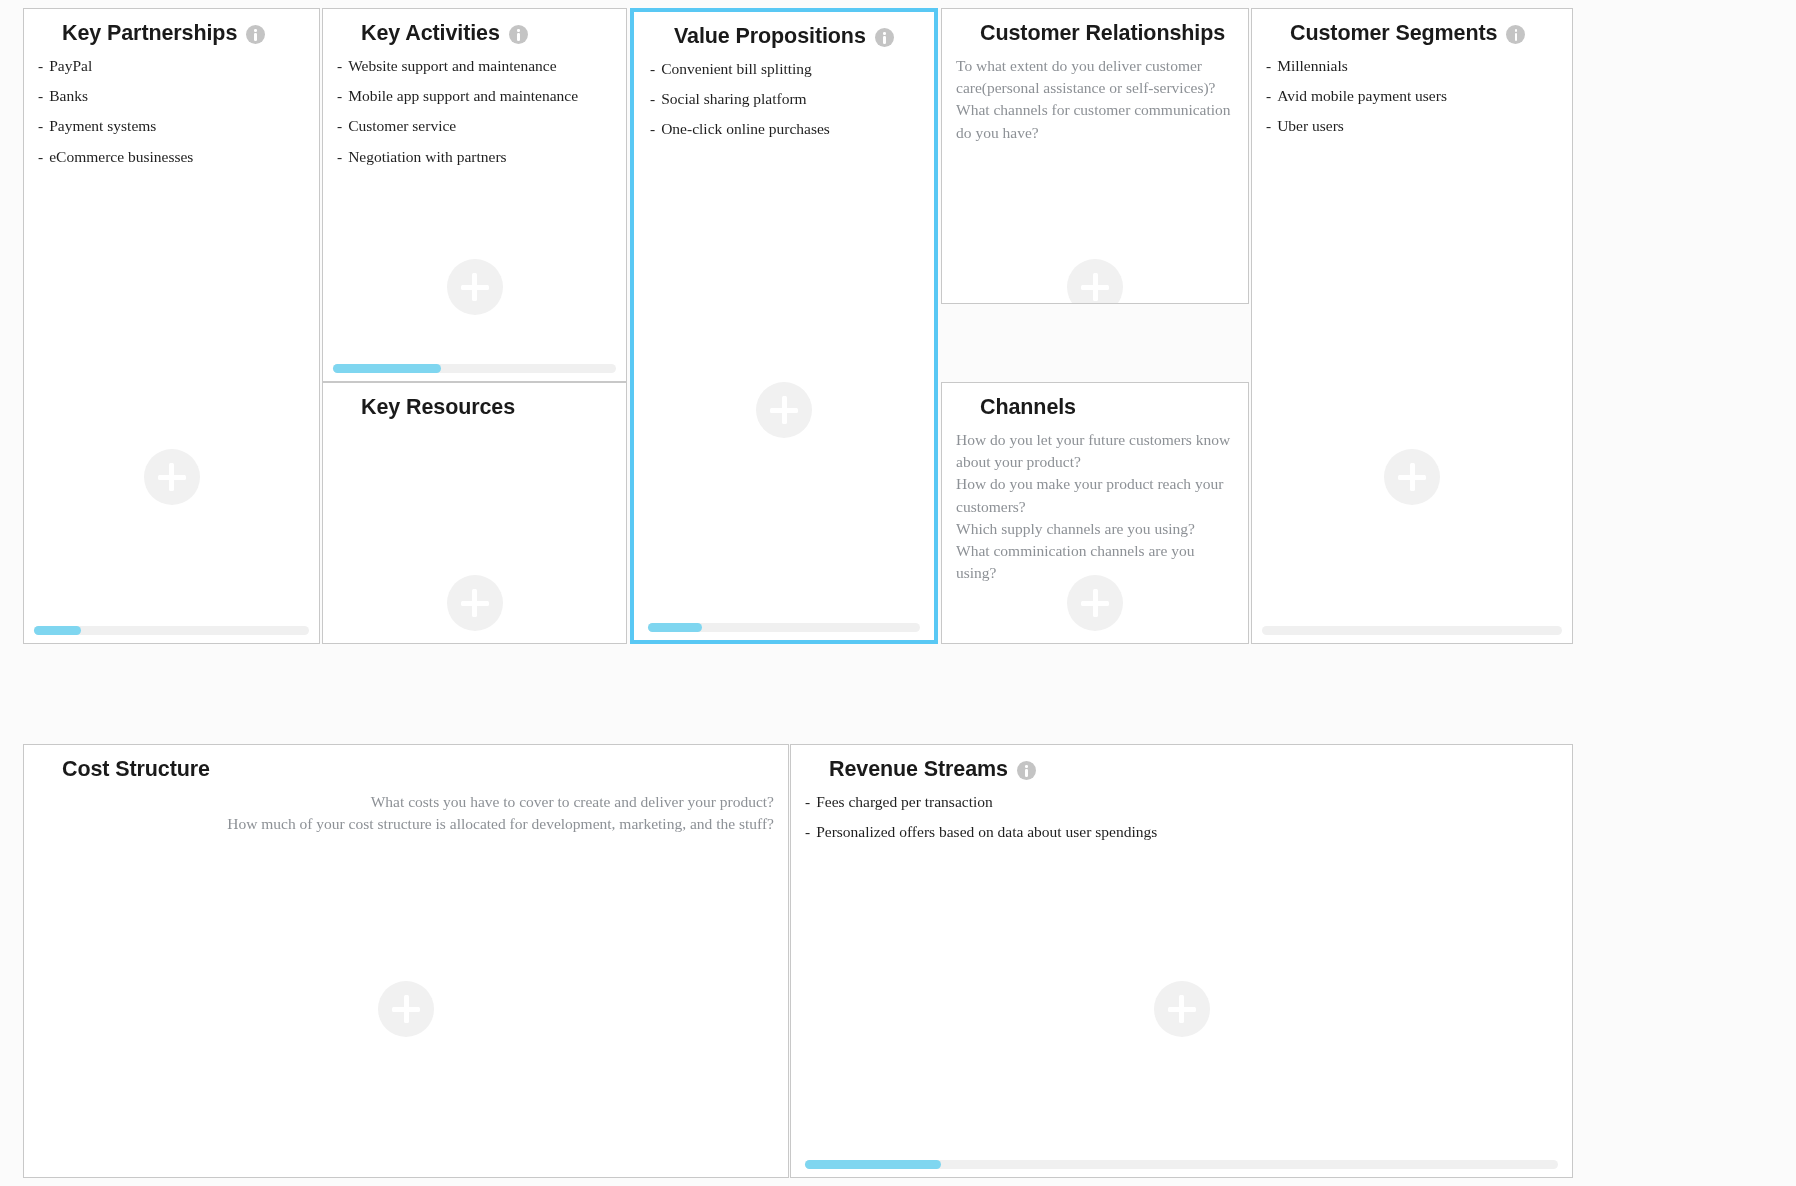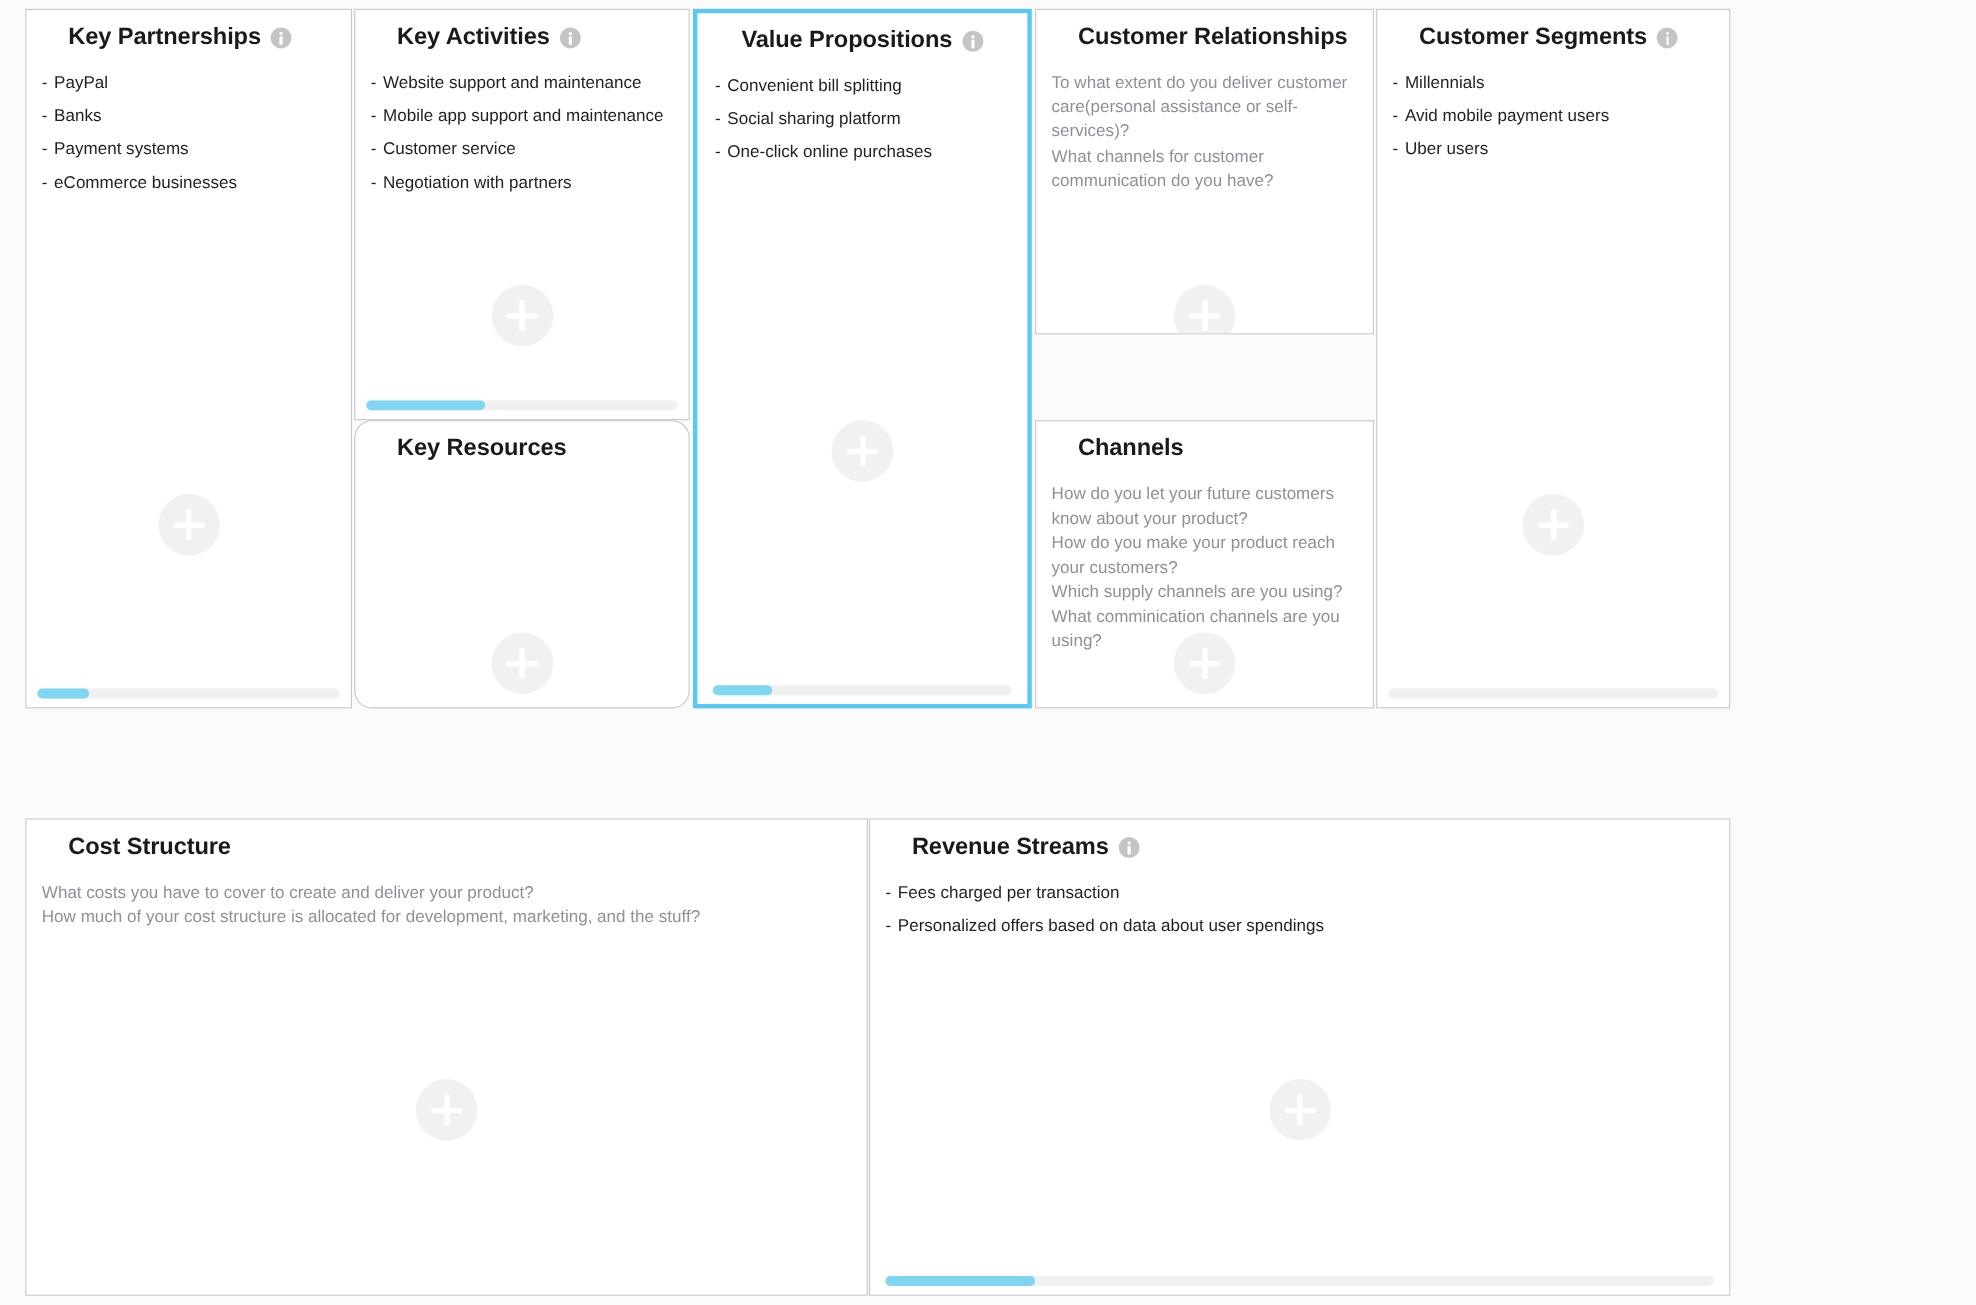--- a/index.html
+++ b/index.html
@@ -74,21 +74,22 @@
     height: 7.6px;
     border-radius: 1.3px;
     background: #ffffff;
     top: 7.6px;
     left: 8.2px;
   }
   .body-area {
     position: absolute;
     left: 14px;
     right: 14px;
-    top: 56px;
+    top: 46px;
+    font-family: Liberation Serif, serif;
   }
   .placeholder-text {
     font-size: 15.5px;
     line-height: 22.2px;
     color: #8d9196;
     white-space: pre-line;
   }
   .bullet-list { list-style: none; }
   .bullet-list li {
     font-size: 15.5px;
@@ -175,21 +176,21 @@
         <li><span class="dash">-</span><span>Customer service</span></li>
         <li><span class="dash">-</span><span>Negotiation with partners</span></li>
       </ul>
     </div>
     <div class="plus-btn" style="left:50%; top:278px;"></div>
     <div class="scroll-track" style="left:10px; right:10px; bottom:8px;">
       <div class="scroll-thumb" style="width:38%;"></div>
     </div>
   </div>
 
-  <div class="block" style="left:322px; top:382px; width:305px; height:262px;border-radius:16px;">
+  <div class="block" style="left:322px; top:382px; width:305px; height:262px;">
     <div class="title-row">
       <span class="block-title">Key Resources</span>
     </div>
     <div class="plus-btn" style="left:50%; top:220px;"></div>
   </div>
 
   <div class="block selected" style="left:630px; top:8px; width:308px; height:636px;">
     <div class="title-row" style="left:16px; top:13px;">
       <span class="block-title">Value Propositions</span>
       <span class="info-icon"></span>
@@ -242,21 +243,21 @@
         <li><span class="dash">-</span><span>Avid mobile payment users</span></li>
         <li><span class="dash">-</span><span>Uber users</span></li>
       </ul>
     </div>
     <div class="plus-btn" style="left:50%; top:468px;"></div>
     <div class="scroll-track" style="left:10px; right:10px; bottom:8px;">
       <div class="scroll-thumb" style="width:0%;"></div>
     </div>
   </div>
 
-  <div class="block" style="left:23px; top:744px; width:766px; height:434px;">
+  <div class="block" style="left:23px; top:744px; width:766px; height:434px;text-align:right;">
     <div class="title-row">
       <span class="block-title">Cost Structure</span>
     </div>
     <div class="body-area">
       <div class="placeholder-text">What costs you have to cover to create and deliver your product?
 How much of your cost structure is allocated for development, marketing, and the stuff?</div>
     </div>
     <div class="plus-btn" style="left:50%; top:264px;"></div>
   </div>
 

